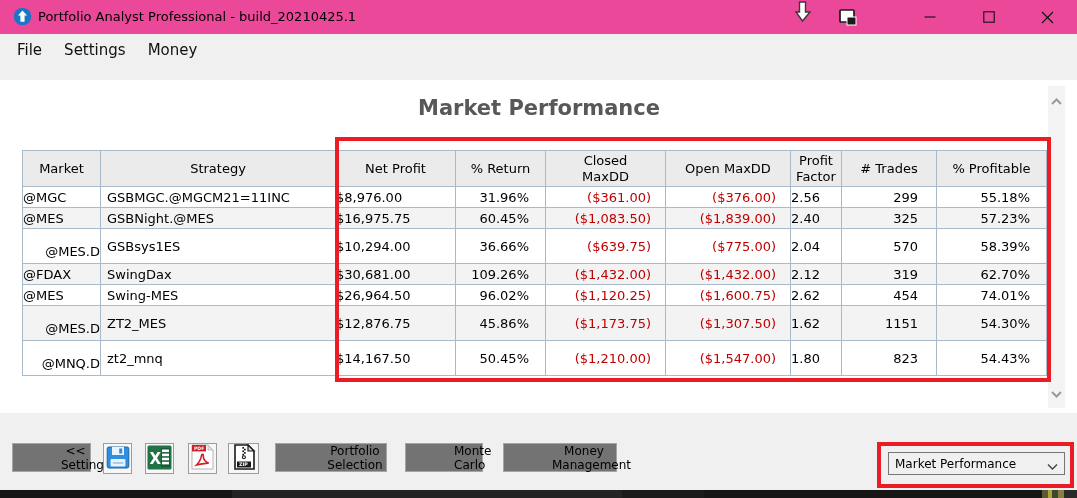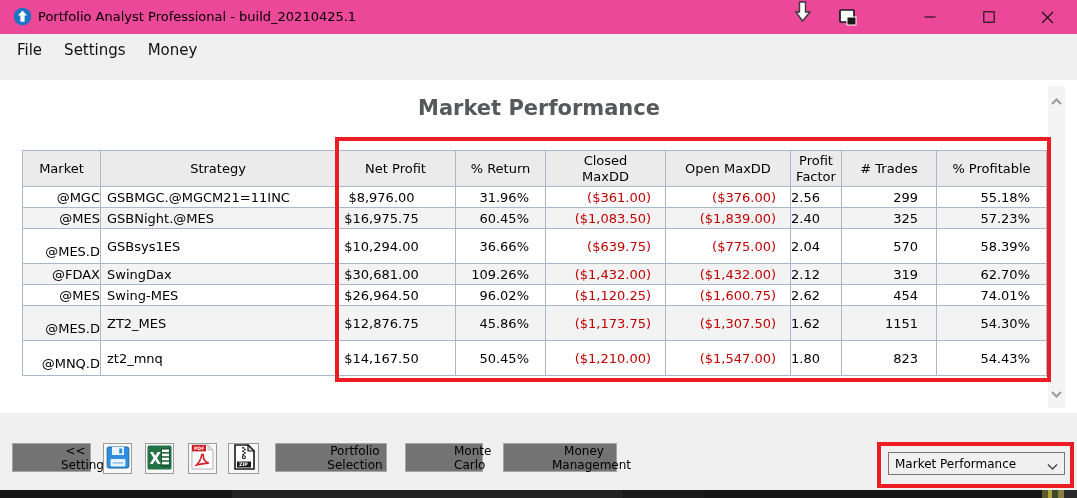--- a/index.html
+++ b/index.html
@@ -27,23 +27,23 @@
   table.grid th, table.grid td { border:1px solid #a8bac9; overflow:hidden; white-space:nowrap; }
   table.grid th {
     background:#ebebeb; font-weight:normal; height:36px; text-align:center;
     white-space:pre-line; line-height:16px; font-size:13px;
   }
   table.grid td { height:21px; vertical-align:middle; }
   tbody tr:nth-child(even) td { background:#f3f3f3; }
   tbody tr.tall td { height:35px; }
   .c0 { width:78px; }  .c1 { width:235px; } .c2 { width:120px; } .c3 { width:90px; }
   .c4 { width:120px; } .c5 { width:125px; } .c6 { width:51px; }  .c7 { width:95px; } .c8 { width:110px; }
-  td.c0 { text-align:right; }
+  td.c0 { text-align:left; }
   td.c1 { text-align:left; padding-left:6px; }
-  td.c2 { text-align:center; padding-right:28px; }
+  td.c2 { text-align:left; padding-right:28px; }
   td.c3 { text-align:right; padding-right:16px; }
   td.c4, td.c5 { text-align:right; padding-right:14px; }
   td.c6 { padding-right:10px; }
   td.c7 { text-align:right; padding-right:18px; }
   td.c8 { text-align:right; padding-right:16px; }
   td.neg { color:#c00000; }
   tr.tall td.c0 { vertical-align:bottom; text-align:right; padding-left:10px; padding-bottom:4px; }
   
   .vscroll { position:absolute; left:1036px; top:6px; width:17px; height:322px; background:#f4f4f4; }
   .scroll-up { position:absolute; top:5px; left:2px; }

